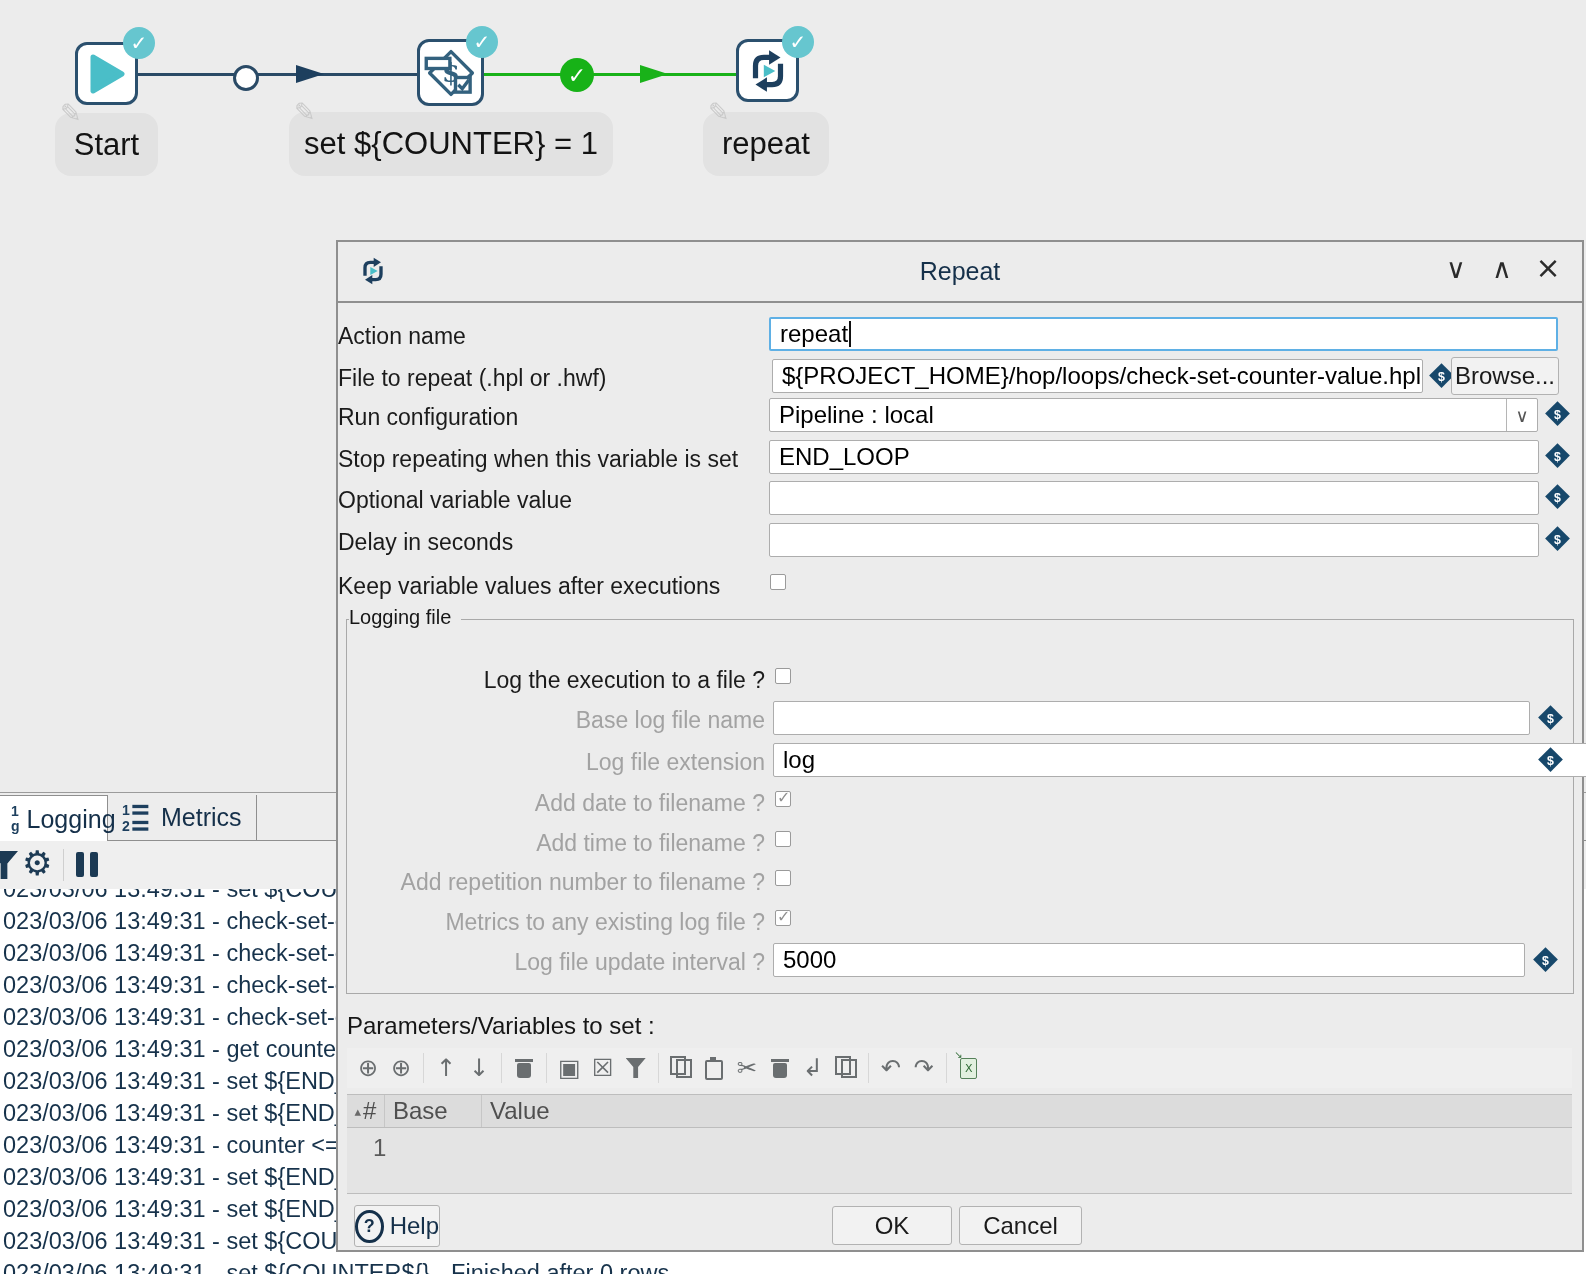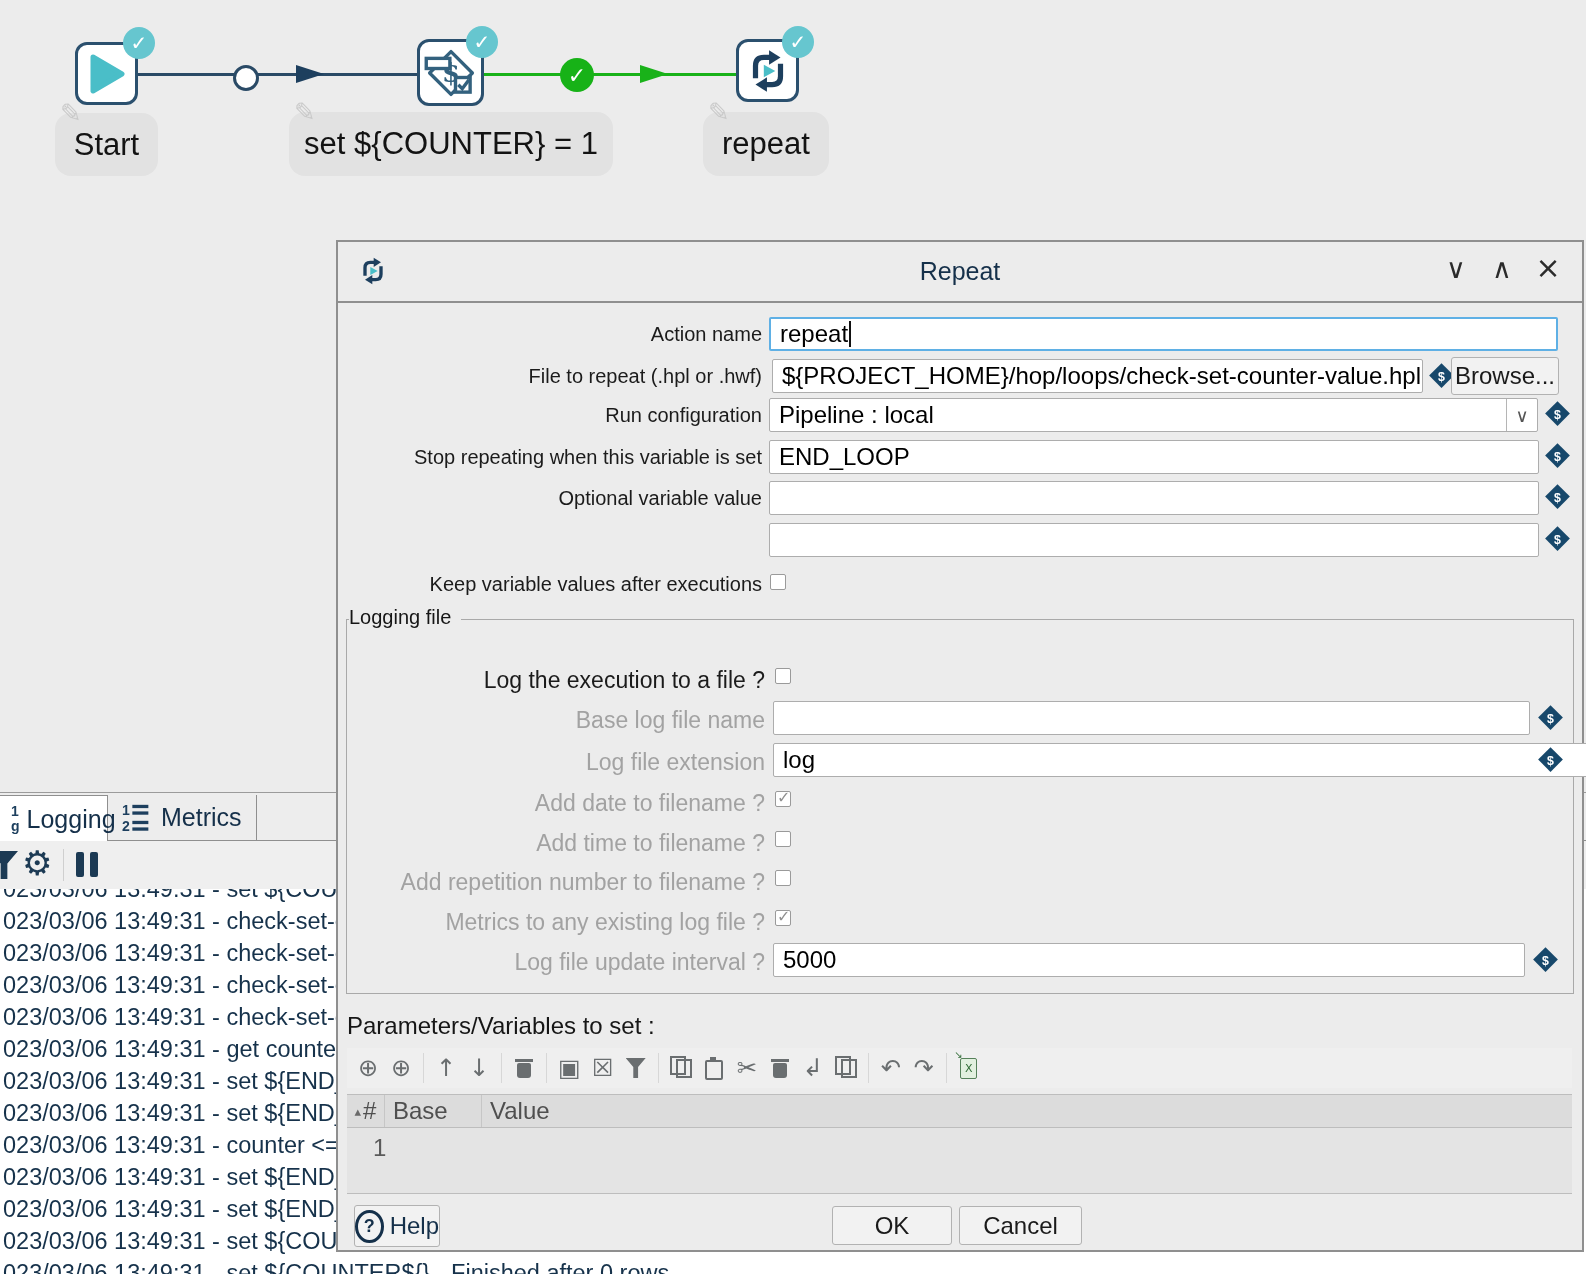--- a/index.html
+++ b/index.html
@@ -43,21 +43,21 @@
   .log-line{white-space:pre;font-size:23.5px;line-height:32px;color:#16324b;}
 
   
   .dialog{position:absolute;left:336px;top:240px;width:1248px;height:1012px;background:#ececec;
           border:2px solid #8f8f8f;box-sizing:border-box;z-index:10;}
   .titlebar{position:absolute;left:0;top:0;right:0;height:59px;border-bottom:2px solid #8f8f8f;}
   .dtitle{position:absolute;width:100%;text-align:center;top:15px;font-size:25px;color:#15304a;}
   .dicon{position:absolute;left:19px;top:13px;}
   .wctl{position:absolute;top:11px;font-size:27px;color:#2b2b2b;width:36px;text-align:center;
         font-family:"DejaVu Sans",sans-serif;}
-  .flabel{position:absolute;width:424px;left:0;text-align:right;font-size:20px;color:#1b1b1b;white-space:nowrap;}
+  .flabel{position:absolute;width:424px;left:0;font-size:23px;color:#1b1b1b;white-space:nowrap;}
   .flabel.dim,.dim{color:#a2a2a2;}
   .ffield{position:absolute;background:#fff;border:1px solid #adadad;border-radius:2px;font-size:24px;
           color:#000;display:flex;align-items:center;padding:0 9px;box-sizing:border-box;height:34px;
           white-space:nowrap;overflow:hidden;}
   .ffield.focused{border:2px solid #5fb0e5;}
   .cursor{display:inline-block;width:2px;height:26px;background:#111;margin-left:1px;}
   .combo-btn{position:absolute;right:0;top:0;bottom:0;width:30px;border-left:1px solid #b5b5b5;
              display:flex;align-items:center;justify-content:center;color:#555;font-size:18px;
              font-family:"DejaVu Sans",sans-serif;}
   .vicon{position:absolute;width:27px;height:27px;}
@@ -258,20 +258,21 @@
 
     <div class="flabel" style="top:245px;">Optional variable value</div>
     <div class="ffield" style="left:431px;top:239px;width:770px;"></div>
     <span class="vicon" style="left:1206px;top:241px;">
       <svg width="27" height="27" viewBox="0 0 24 24">
           <polygon points="12,1 23,12 12,23 1,12" fill="#17486b"></polygon>
           <text x="12" y="16.5" text-anchor="middle" font-size="11" font-weight="bold" fill="#fff" font-family="Liberation Sans,sans-serif">$</text>
         </svg>
     </span>
 
+    <div class="flabel" style="top:287px;">Delay in seconds</div>
     <div class="ffield" style="left:431px;top:281px;width:770px;"></div>
     <span class="vicon" style="left:1206px;top:283px;">
       <svg width="27" height="27" viewBox="0 0 24 24">
           <polygon points="12,1 23,12 12,23 1,12" fill="#17486b"></polygon>
           <text x="12" y="16.5" text-anchor="middle" font-size="11" font-weight="bold" fill="#fff" font-family="Liberation Sans,sans-serif">$</text>
         </svg>
     </span>
 
     <div class="flabel" style="top:331px;">Keep variable values after executions</div>
     <span class="checkbox" style="left:432px;top:332px;"></span>

